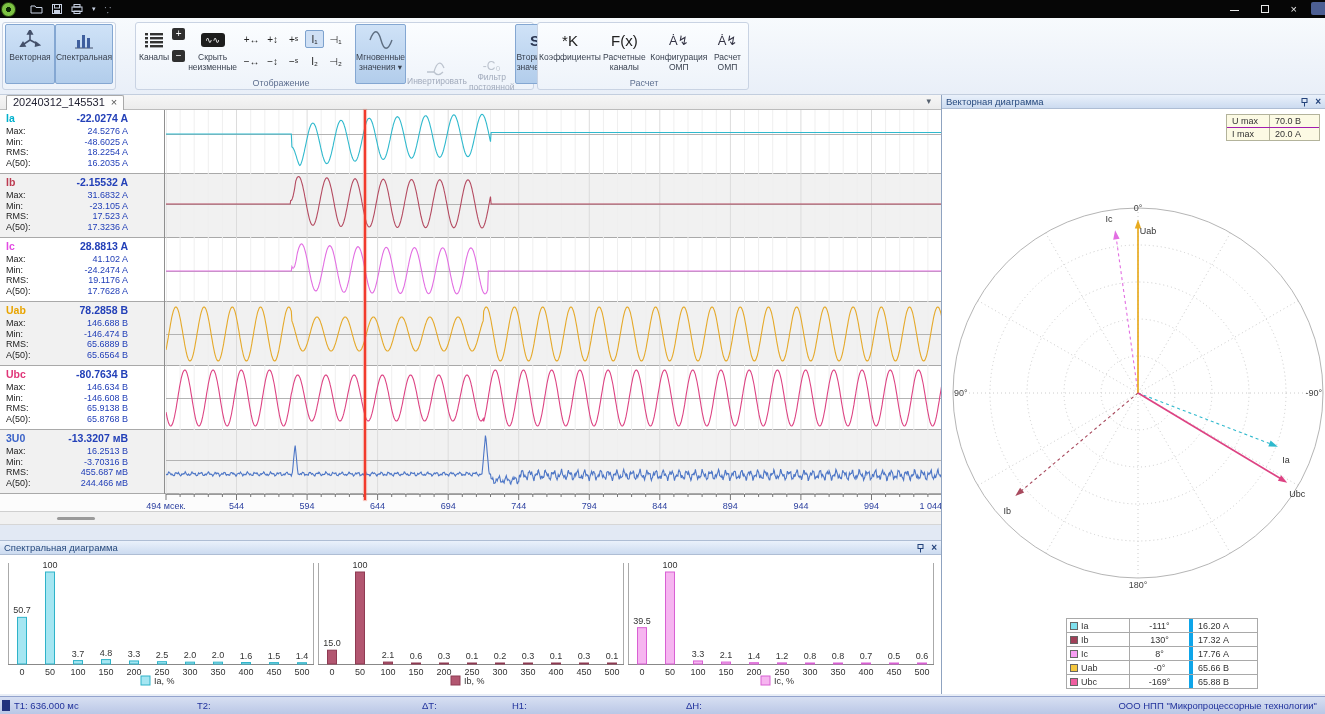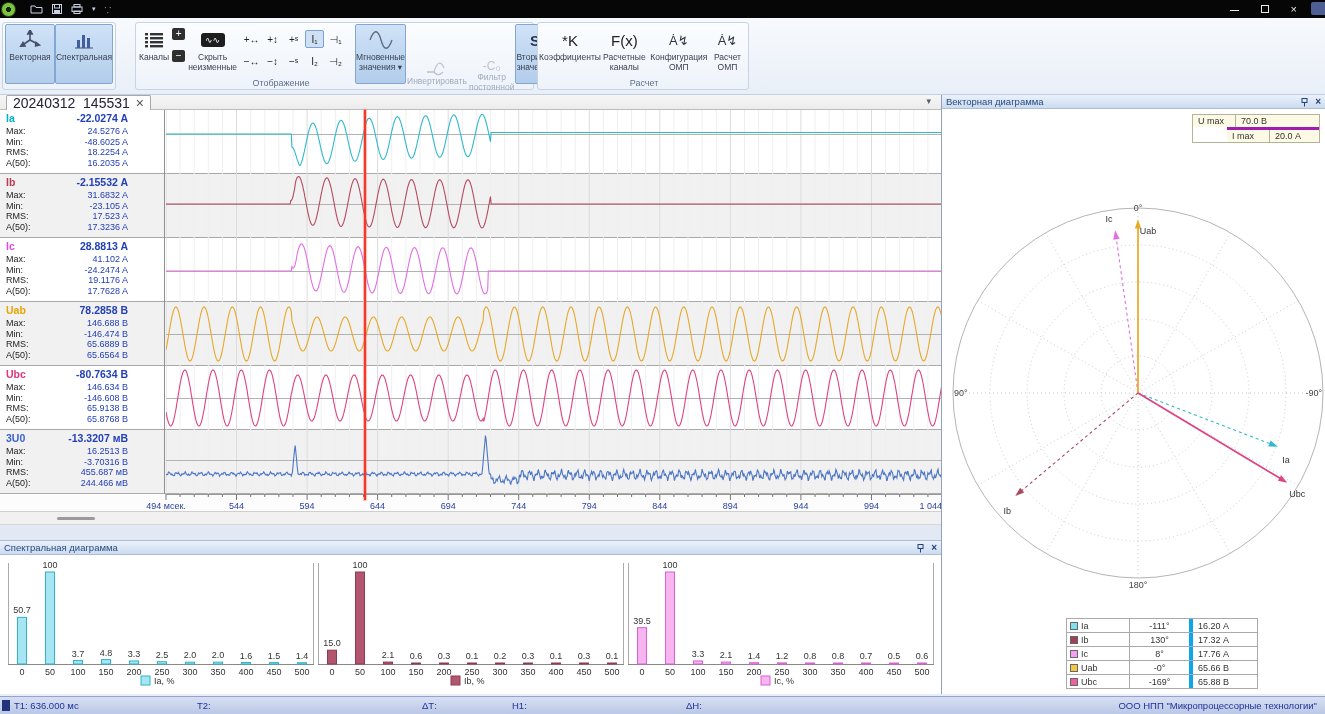--- a/index.html
+++ b/index.html
@@ -33,21 +33,21 @@
   .pmbtn{width:13px;height:12px;background:#2f2f2f;color:#fff;border-radius:2px;font-size:10px;line-height:11px;text-align:center;}
   .minigrid{display:grid;grid-template-columns:repeat(5,19px);grid-auto-rows:18px;gap:4px 2px;padding:6px 4px 0 4px;}
   .mini{font-size:10px;color:#222;text-align:center;line-height:17px;border:1px solid transparent;border-radius:2px;}
   .mini.sel{background:#cfe0f5;border-color:#7da2ce;}
   .vsep{width:1px;height:56px;background:#d4dce8;margin:2px 3px;}
   .ictext{font-size:15px;color:#222;}
 
   
   #doc{position:absolute;left:0;top:95px;width:941px;height:445px;background:#ffffff;}
   #tabbar{position:absolute;left:0;top:0;width:941px;height:15px;background:linear-gradient(#f6f6f6,#ececec);border-bottom:1px solid #bcbcbc;}
-  #tab{position:absolute;left:6px;top:0;height:15px;padding:0 6px;background:#fdfdfd;border:1px solid #a9a9a9;border-bottom:none;border-radius:2px 2px 0 0;font-size:14px;color:#223;display:flex;align-items:center;gap:6px;}
+  #tab{position:absolute;left:6px;top:0;height:15px;padding:0 6px;background:#fdfdfd;border:1px solid #a9a9a9;border-bottom:none;border-radius:2px 2px 0 0;font-size:11px;color:#223;display:flex;align-items:flex-start;gap:6px;}
   #tabdrop{position:absolute;right:10px;top:1px;font-size:9px;color:#55606e;}
   .chrow{position:absolute;left:0;width:941px;height:64px;box-shadow:inset 0 -1px #a9a9a9;}
   .chinfo{position:absolute;left:0;top:0;width:165px;height:64px;border-right:1px solid #8f8f8f;padding:2px 36px 0 6px;}
   .l1{display:flex;font-size:10.5px;font-weight:bold;margin-bottom:2px;}
   .l1 .vl{margin-left:auto;color:#2340b8;}
   .st{display:flex;font-size:9px;line-height:10.5px;color:#222;}
   .st .sv{margin-left:auto;color:#2340b8;}
   .chplot{position:absolute;left:166px;top:0;}
   #axisrow{position:absolute;left:0;top:399px;width:941px;height:18px;background:#fcfcfc;border-bottom:1px solid #cfcfcf;}
   #axisblank{position:absolute;left:0;top:399px;width:166px;height:18px;background:#f3f3f3;}
@@ -58,21 +58,21 @@
   #cursor{position:absolute;left:364px;top:15px;width:2px;height:390px;background:#f23a2c;box-shadow:0 0 1px 1px rgba(243,90,70,.4);}
 
   
   #vpanel{position:absolute;left:941px;top:95px;width:384px;height:599px;background:#ffffff;border-left:1px solid #8fa3c0;}
   .phead{position:absolute;left:0;top:0;right:0;height:14px;background:linear-gradient(#eaf1fb,#ccdbf0);border-bottom:1px solid #aebdd4;display:flex;align-items:center;padding:0 4px;}
   .phead .ptitle{font-size:9.5px;color:#274a7e;}
   .phead .pbtns{margin-left:auto;display:flex;align-items:center;gap:6px;}
   .phead .px{font-size:10px;color:#23427a;line-height:9px;font-weight:bold;}
   #scaletbl{position:absolute;right:5px;top:19px;border:1px solid #b3b39b;font-size:9px;color:#333;}
   .srow{display:flex;background:#fcfae4;}
-  .srow + .srow{border-top:3px solid #a21caf;margin-left:34px;}
+  .srow + .srow{border-top:1px solid #a21caf;}
   .sc1{width:42px;padding:1px 0 1px 5px;}
   .sc2{width:50px;padding:1px 0 1px 5px;border-left:1px solid #b3b39b;}
   #polar{position:absolute;left:0;top:14px;}
   #vtable{position:absolute;left:124px;top:523px;border:1px solid #a9a9a9;font-size:9px;color:#333;background:#fff;}
   .vtr{display:flex;}
   .vtr + .vtr{border-top:1px solid #a9a9a9;}
   .vtc{height:13px;display:flex;align-items:center;}
   .vtc.c1{width:62px;padding-left:3px;}
   .vtc.c2{width:60px;justify-content:center;border-left:1px solid #a9a9a9;}
   .vtc.c3{width:68px;padding-left:5px;border-left:4px solid #0ea5e9;}

